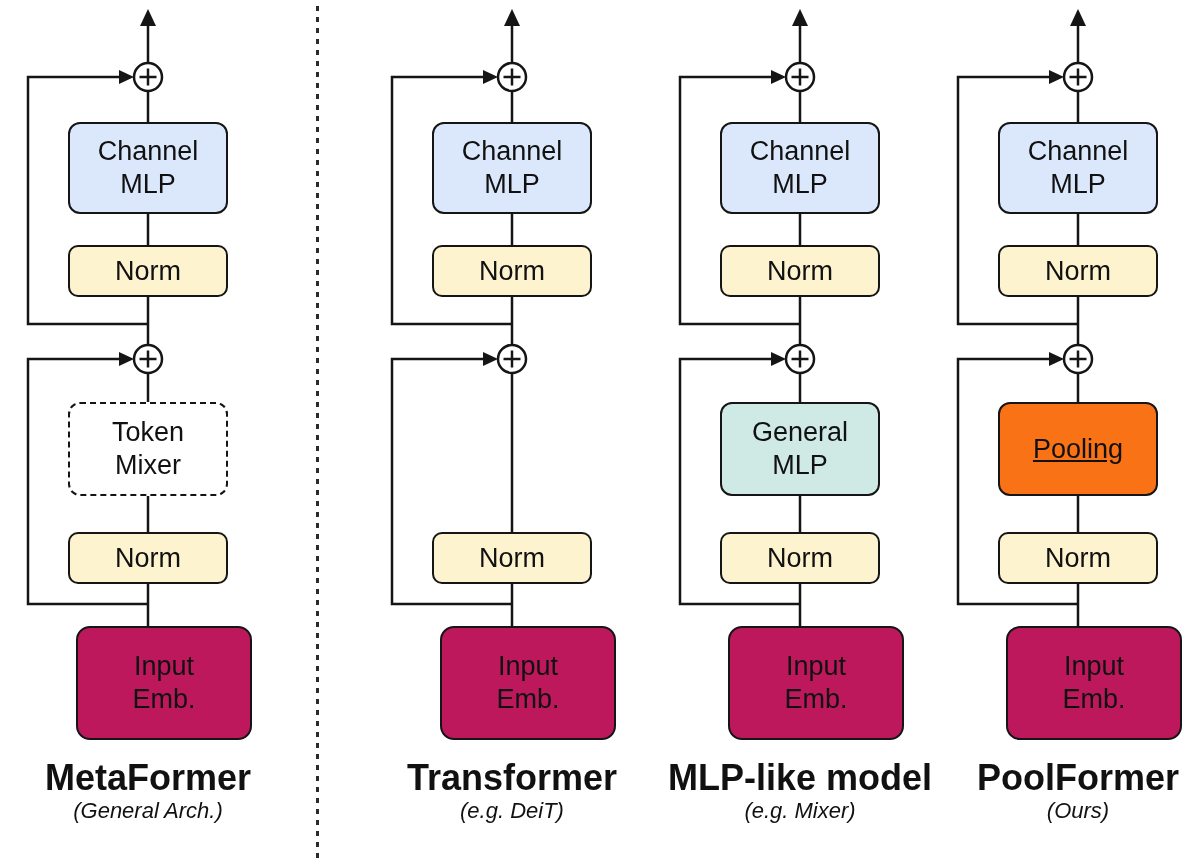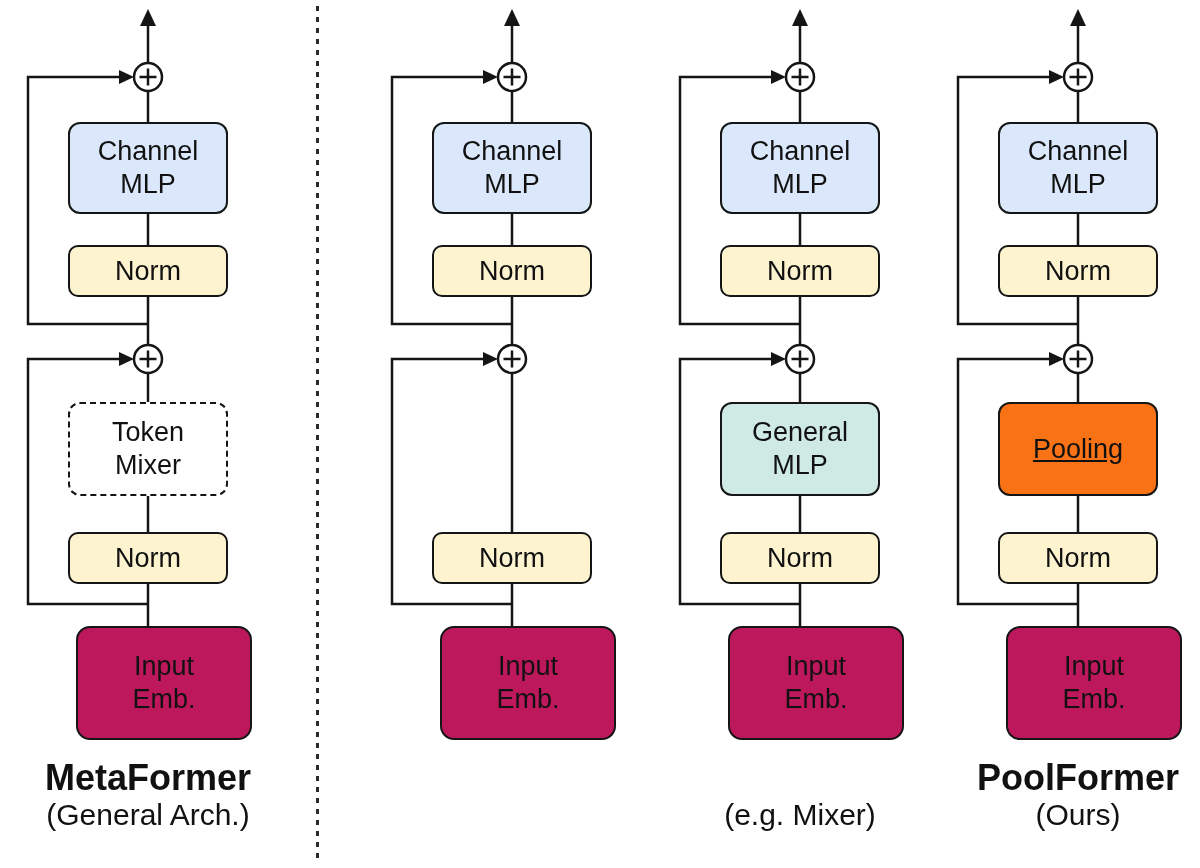--- a/index.html
+++ b/index.html
@@ -28,21 +28,21 @@
     font-size: 27px; line-height: 1.22;
   }
   .box-channel     { top: 118px; height: 92px;  border-radius: 12px; background: #dbe8fb; }
   .box-norm-top    { top: 241px; height: 52px;  border-radius: 10px; background: #fdf3cf; }
   .box-mixer       { top: 398px; height: 94px;  border-radius: 12px; background: #ffffff; }
   .box-mixer.dashed{ border-style: dashed; }
   .box-norm-bottom { top: 528px; height: 52px;  border-radius: 10px; background: #fdf3cf; }
   .box-input       { left: 52px; top: 622px; width: 176px; height: 114px; border-radius: 14px; background: #be185d; margin-left: 16px; }
 
   .col-title    { position: absolute; top: 753px; width: 100%; text-align: center; font-size: 36px; font-weight: bold; }
-  .col-subtitle { position: absolute; top: 794px; width: 100%; text-align: center; font-size: 30px; }
+  .col-subtitle { position: absolute; top: 794px; width: 100%; text-align: center; font-size: 22px; font-style: italic; }
 
   .divider {
     position: absolute; left: 316px; top: 6px; width: 3px; height: 852px;
     background: repeating-linear-gradient(to bottom, #2b2b2b 0 5px, transparent 5px 11px);
   }
 </style>
 </head>
 <body>
 
 <div class="figure">
@@ -94,20 +94,22 @@
         <circle cx="140" cy="355" r="14" fill="#ffffff" stroke="#151515" stroke-width="2.5"></circle>
         <path d="M131.5 355 H148.5 M140 346.5 V363.5" stroke="#151515" stroke-width="2.5" fill="none"></path>
       </g>
     </svg>
     <div class="box box-channel">Channel
 MLP</div>
     <div class="box box-norm-top">Norm</div>
     <div class="box box-norm-bottom">Norm</div>
     <div class="box box-input">Input
 Emb.</div>
+    <div class="col-title">Transformer</div>
+    <div class="col-subtitle">(e.g. DeiT)</div>
   </div>
 
   <div class="column col-3">
     <svg class="connectors" viewBox="0 0 280 745">
       <path d="M140 16 V625" stroke="#151515" stroke-width="2.5" fill="none"></path>
       <path d="M140 5 L132 22 L148 22 Z" fill="#151515"></path>
       <path d="M140 320 H20 V73 H113" stroke="#151515" stroke-width="2.5" fill="none"></path>
       <path d="M126 73 L111 66 L111 80 Z" fill="#151515"></path>
       <path d="M140 600 H20 V355 H113" stroke="#151515" stroke-width="2.5" fill="none"></path>
       <path d="M126 355 L111 348 L111 362 Z" fill="#151515"></path>
@@ -121,20 +123,21 @@
       </g>
     </svg>
     <div class="box box-channel">Channel
 MLP</div>
     <div class="box box-norm-top">Norm</div>
     <div class="box box-mixer" style="background: rgb(207, 233, 228);">General
 MLP</div>
     <div class="box box-norm-bottom">Norm</div>
     <div class="box box-input">Input
 Emb.</div>
+    <div class="col-title">MLP-like model</div>
     <div class="col-subtitle">(e.g. Mixer)</div>
   </div>
 
   <div class="column col-4">
     <svg class="connectors" viewBox="0 0 280 745">
       <path d="M140 16 V625" stroke="#151515" stroke-width="2.5" fill="none"></path>
       <path d="M140 5 L132 22 L148 22 Z" fill="#151515"></path>
       <path d="M140 320 H20 V73 H113" stroke="#151515" stroke-width="2.5" fill="none"></path>
       <path d="M126 73 L111 66 L111 80 Z" fill="#151515"></path>
       <path d="M140 600 H20 V355 H113" stroke="#151515" stroke-width="2.5" fill="none"></path>

